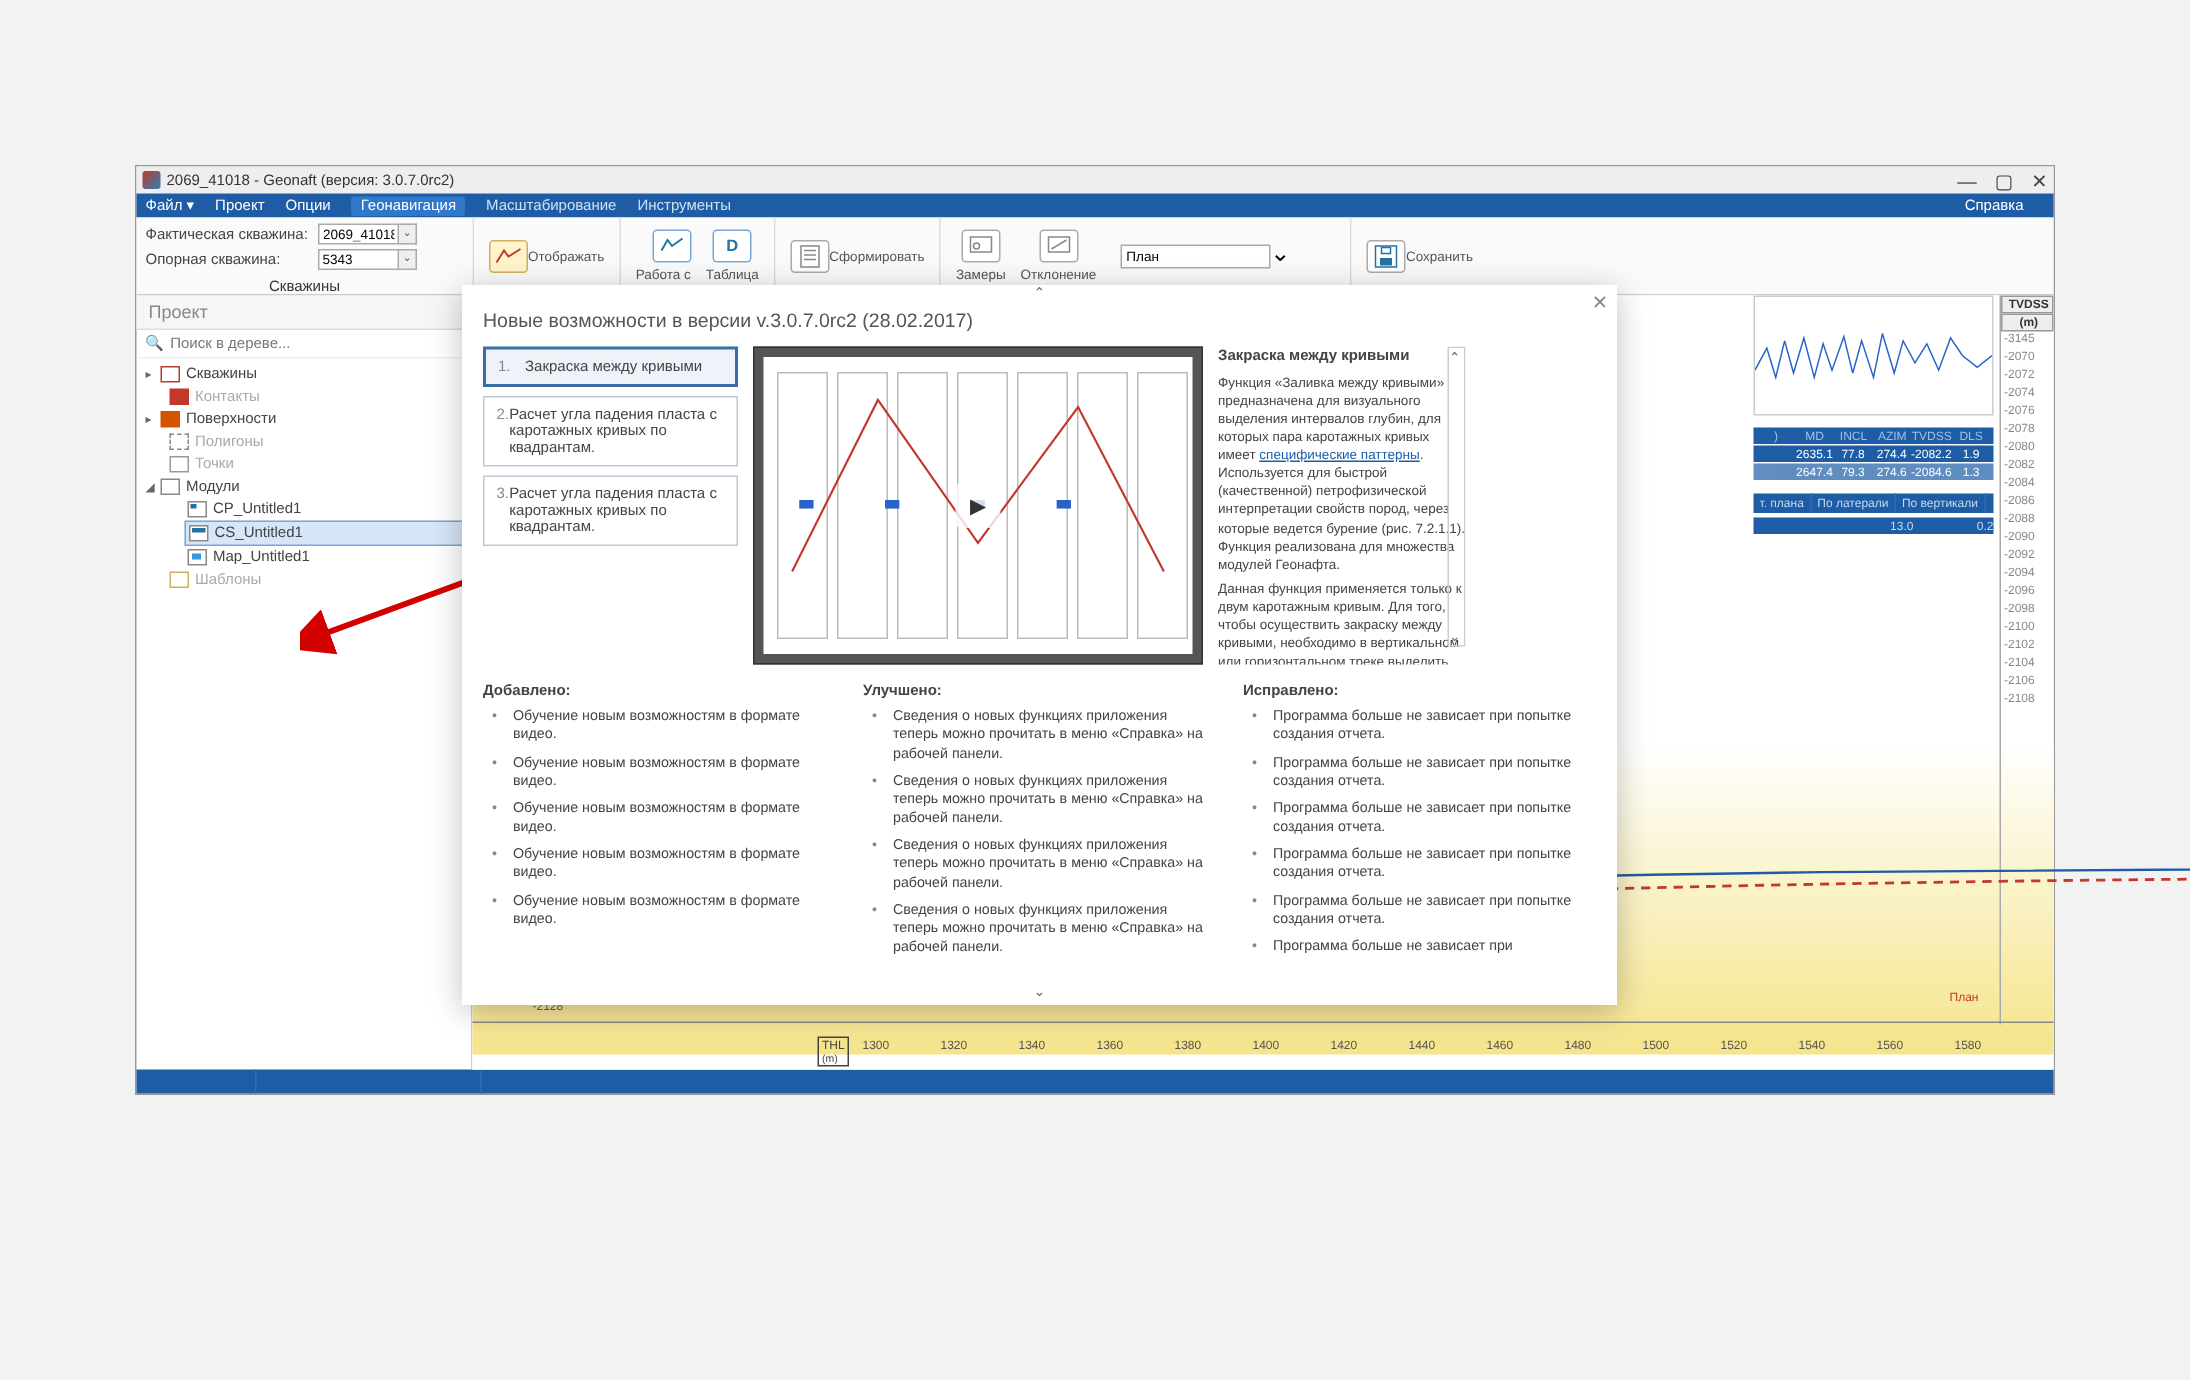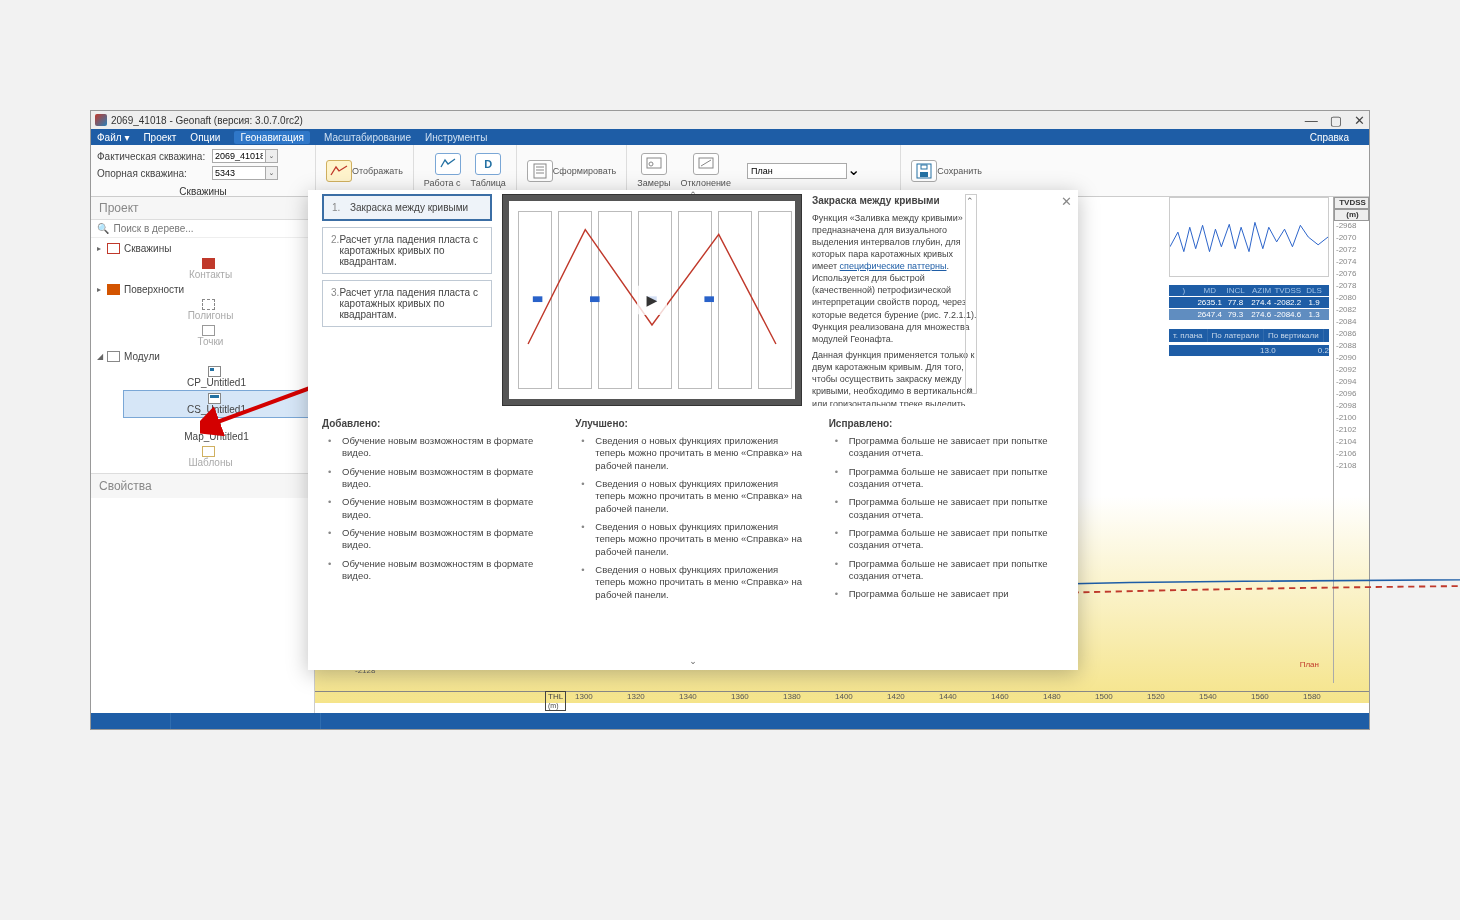--- a/index.html
+++ b/index.html
@@ -30,40 +30,40 @@
   .sidebar { width: 224px; border-right: 1px solid #ccc; display: flex; flex-direction: column; }
   .shead { font-size: 12px; color: #888; padding: 4px 8px; background: #f6f6f6; border-bottom: 1px solid #ddd; }
   .search { display: flex; align-items: center; padding: 3px 6px; font-size: 10px; color: #777; border-bottom: 1px solid #eee; }
   .search .mag { margin-right: 4px; font-size: 10px; }
   .tree { flex: 1; font-size: 10px; color: #444; padding: 3px 4px; }
   .tnode { display: flex; align-items: center; padding: 2px 2px; cursor: pointer; }
   .tnode .tw { width: 10px; color: #666; font-size: 8px; }
   .tnode .tic { width: 13px; height: 11px; margin-right: 4px; display:inline-block; }
   .tnode.sel { background: #d6e6f7; border: 1px solid #7aa7d6; }
   .tnode.grey { color: #aaa; }
-  .indent1 { margin-left: 16px; flex-direction: column; }
+  .indent1 { margin-left: 16px; }
   .icSkv { background: #fff; border: 1px solid #c0392b; }
   .icKon { background: #c0392b; width:10px; height:8px; }
   .icPov { background: #d35400; width:11px; height:8px; }
   .icPol { border: 1px dashed #888; }
   .icTck { background: #fff; border:1px solid #999; width:9px; height:7px; }
   .icMod { background: #fff; border:1px solid #888; width:10px; height:9px; }
   .icCP { background:#fff; border:1px solid #888; position:relative; }
   .icCP::after{content:"";position:absolute;left:1px;top:1px;width:4px;height:3px;background:#2471a3;}
   .icCS { background:#fff; border:1px solid #888; position:relative; }
   .icCS::after{content:"";position:absolute;left:1px;top:1px;width:9px;height:3px;background:#2471a3;}
   .icMap { background:#fff; border:1px solid #888; position:relative; }
   .icMap::after{content:"";position:absolute;left:2px;top:2px;width:6px;height:4px;background:#3498db;}
   .icSha { background:#fff; border:1px solid #d0b060; width:10px;height:9px; }
   .arrow { position: absolute; left: 200px; top: 382px; z-index: 3; pointer-events:none; }
   .propHead { font-size: 12px; color: #888; padding: 5px 8px; border-top: 1px solid #ddd; background:#f6f6f6; }
   .main { flex: 1; position: relative; background: #fff; }
   .chart-bg { position: absolute; inset: 0; background: #fff; }
   .chart-bg .yellow { position:absolute; left:0; right:0; top:58%; height:40%; background:linear-gradient(#fff,#f5e48a); }
-  .chart-bg .ticks { position:absolute; left:0; right:0; bottom:0; height:22px; border-top:1px solid #888; }
+  .chart-bg .ticks { position:absolute; left:0; right:0; bottom:0; height:32px; border-top:1px solid #888; }
   .chart-bg .thl { position:absolute; left:230px; bottom:2px; font-size:8px; color:#444; border:1px solid #444; padding:0 2px; }
   .chart-bg .sub { font-size:7px; }
   .chart-bg .xl { position:absolute; bottom:12px; font-size:8px; color:#555; }
   .chart-bg .right-scale { position:absolute; right:0; top:0; bottom:30px; width:36px; border-left:1px solid #aaa; font-size:8px; color:#888; }
   .chart-bg .right-scale div { text-align:left; padding-left:2px; height:12px; }
   .chart-bg .right-scale .hd { font-weight:bold; color:#333; background:#eee; border:1px solid #999; text-align:center; }
   .chart-bg .mini { position:absolute; right:40px; top:0; width:160px; height:80px; border:1px solid #ccc; }
   .chart-bg .mini svg { width:100%; height:100%; }
   .panel { position:absolute; right:40px; top:88px; width:160px; font-size:8px; color:#ccc; }
   .panel .row { display:flex; background:#1e5da6; color:#fff; padding:1px 2px; margin-bottom:1px; }
@@ -259,21 +259,20 @@
           </div>
         <div class="tnode indent1" style="margin-left:28px">
             <span class="tic icMap"></span>
             <span>Map_Untitled1</span>
           </div>
         <div class="tnode grey indent1">
             <span class="tic icSha"></span>
             <span>Шаблоны</span>
           </div>
       </div>
-      <div class="propHead">Свойства</div>
       <div style="flex:2"></div>
     </div>
 
     <div class="main">
       <div class="chart-bg">
         <div class="yellow"></div>
 
         <div class="mini">
           <svg viewBox="0 0 160 80" preserveAspectRatio="none">
             <path d="M0 50 L8 35 L14 55 L20 30 L26 52 L33 28 L40 55 L46 32 L52 50 L60 27 L66 52 L72 30 L80 55 L86 25 L94 52 L100 30 L108 45 L116 32 L124 50 L132 28 L140 40 L150 48 L160 40" stroke="#2962c9" fill="none" stroke-width="1"></path>
@@ -313,21 +312,21 @@
         </div>
         <div class="tabs2">
           <div></div>
             <div>13.0</div>
             <div>0.2</div>
         </div>
 
         <div class="right-scale">
           <div class="hd">TVDSS</div>
           <div class="hd">(m)</div>
-          <div>-2968</div>
+          <div>-3145</div>
             <div>-2070</div>
             <div>-2072</div>
           <div>-2074</div>
             <div>-2076</div>
             <div>-2078</div>
           <div>-2080</div>
             <div>-2082</div>
             <div>-2084</div>
           <div>-2086</div>
             <div>-2088</div>
@@ -384,20 +383,21 @@
   <defs>
       <marker id="ah" markerWidth="8" markerHeight="8" refX="2" refY="4" orient="auto">
         <path d="M0 0 L8 4 L0 8 Z" fill="#d30000"></path>
       </marker>
     </defs>
   <line x1="110" y1="6" x2="12" y2="42" stroke="#d30000" stroke-width="4" marker-end="url(#ah)"></line>
 </svg>
 
 <div class="dialog">
   <span class="dclose">✕</span>
+  <div class="dtitle">Новые возможности в версии v.3.0.7.0rc2 (28.02.2017)</div>
   <div class="dtop">
     <div class="dnav">
       <div class="dnavItem active">
           <span class="num">1.</span>
           <span>Закраска между кривыми</span>
         </div>
       <div class="dnavItem">
           <span class="num">2.</span>
           <span>Расчет угла падения пласта с каротажных кривых по квадрантам.</span>
         </div>

